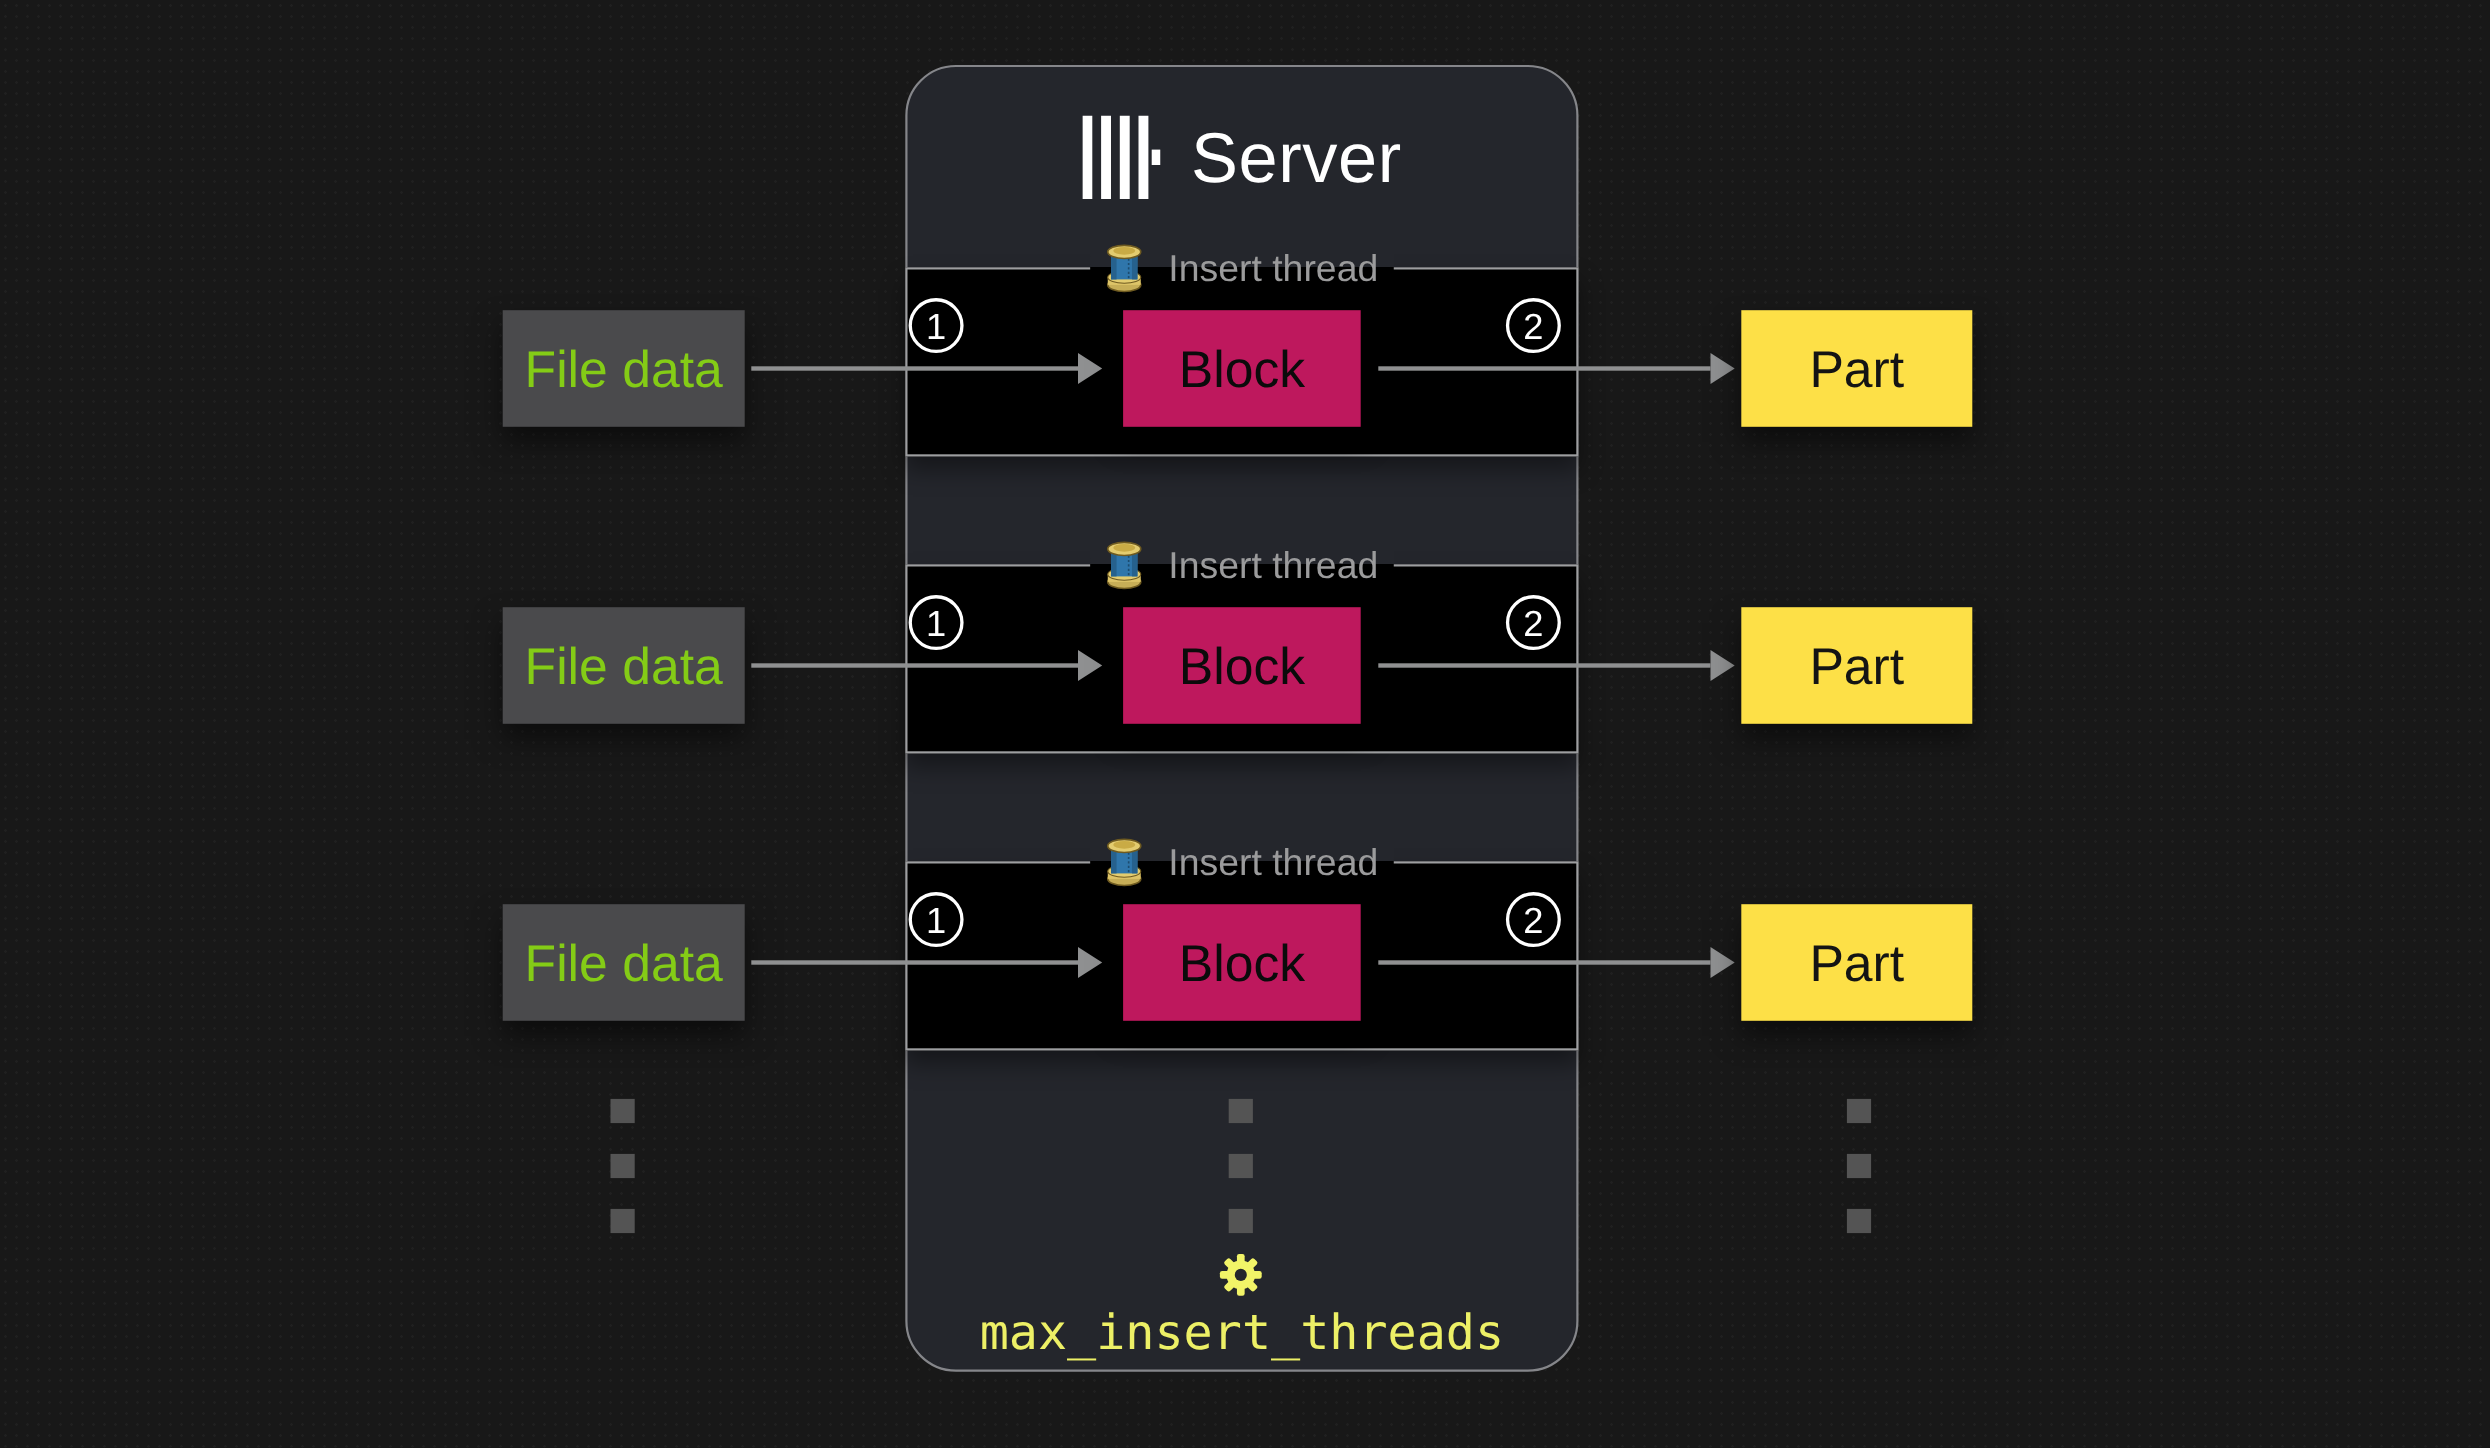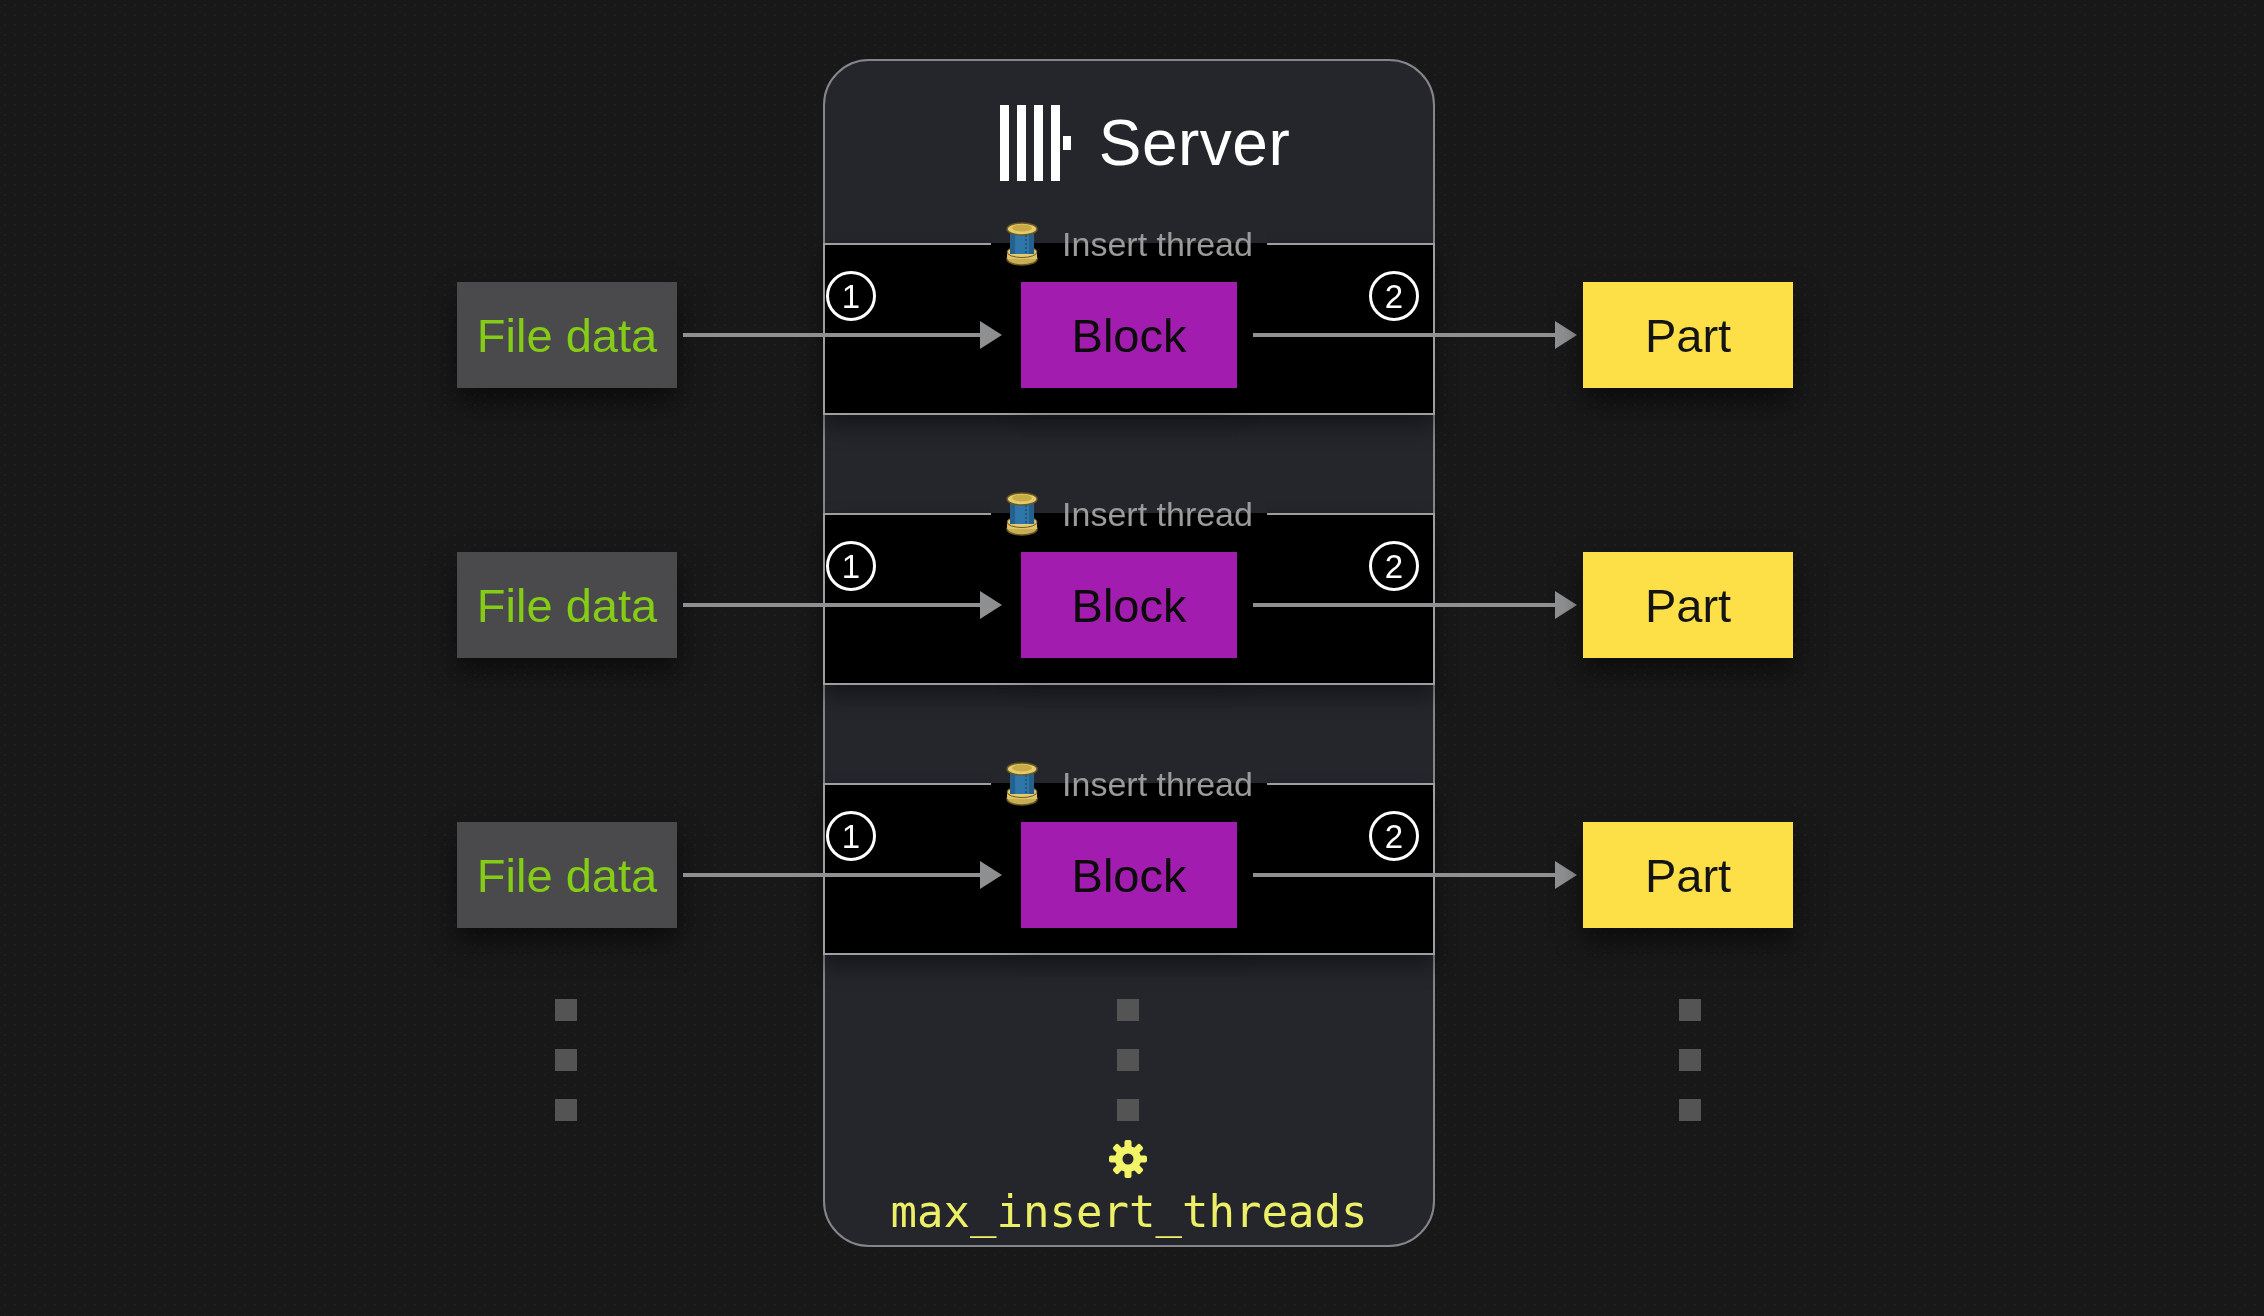--- a/index.html
+++ b/index.html
@@ -15,21 +15,21 @@
   }
 
   
   .server{
     position:absolute;left:823px;top:59px;width:612px;height:1188px;
     box-sizing:border-box;border:2px solid #85868a;border-radius:46px;
     background:#24262c;
   }
   .server-title{
     position:absolute;left:0;top:40px;width:100%;height:84px;
-    display:flex;align-items:center;justify-content:center;gap:28px;padding-left:16px;
+    display:flex;align-items:center;justify-content:center;gap:28px;
   }
   .server-title .title-text{
     color:#fff;font-size:64px;line-height:1;letter-spacing:0.5px;
   }
 
   
   .thread-box{
     position:absolute;left:-2px;width:612px;height:172px;
     box-sizing:border-box;border:2px solid #9d9ea0;background:#000;
     box-shadow:0 12px 20px rgba(0,0,0,0.4);
@@ -48,21 +48,21 @@
   }
 
   
   .layer{position:absolute;inset:0;}
 
   .node{
     position:absolute;height:106px;display:flex;align-items:center;justify-content:center;
     font-size:47px;box-shadow:0 14px 24px rgba(0,0,0,0.5);
   }
   .file-node{left:457px;width:220px;background:#4a4a4c;color:#84cc16;text-align:right;}
-  .block-node{left:1021px;width:216px;background:#a21caf;color:#0b0b0b;}
+  .block-node{left:1021px;width:216px;background:#be185d;color:#0b0b0b;}
   .part-node{left:1583px;width:210px;background:#fde047;color:#141414;}
   .row1{top:282px;} .row2{top:552px;} .row3{top:822px;}
 
   .step-circle{
     position:absolute;width:50px;height:50px;box-sizing:border-box;
     border:3px solid #ffffff;border-radius:50%;
     display:flex;align-items:center;justify-content:center;
     color:#ffffff;font-size:33px;line-height:1;
   }
   .step-in{left:826px;}  .step-out{left:1369px;}

